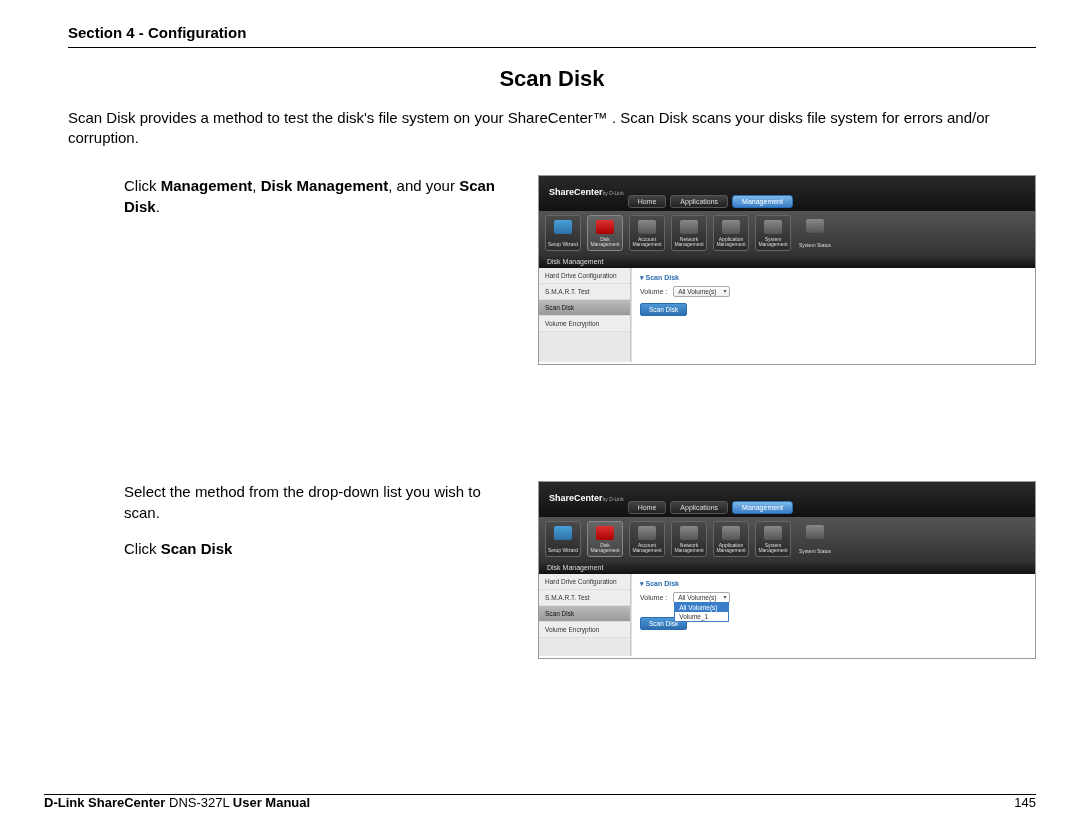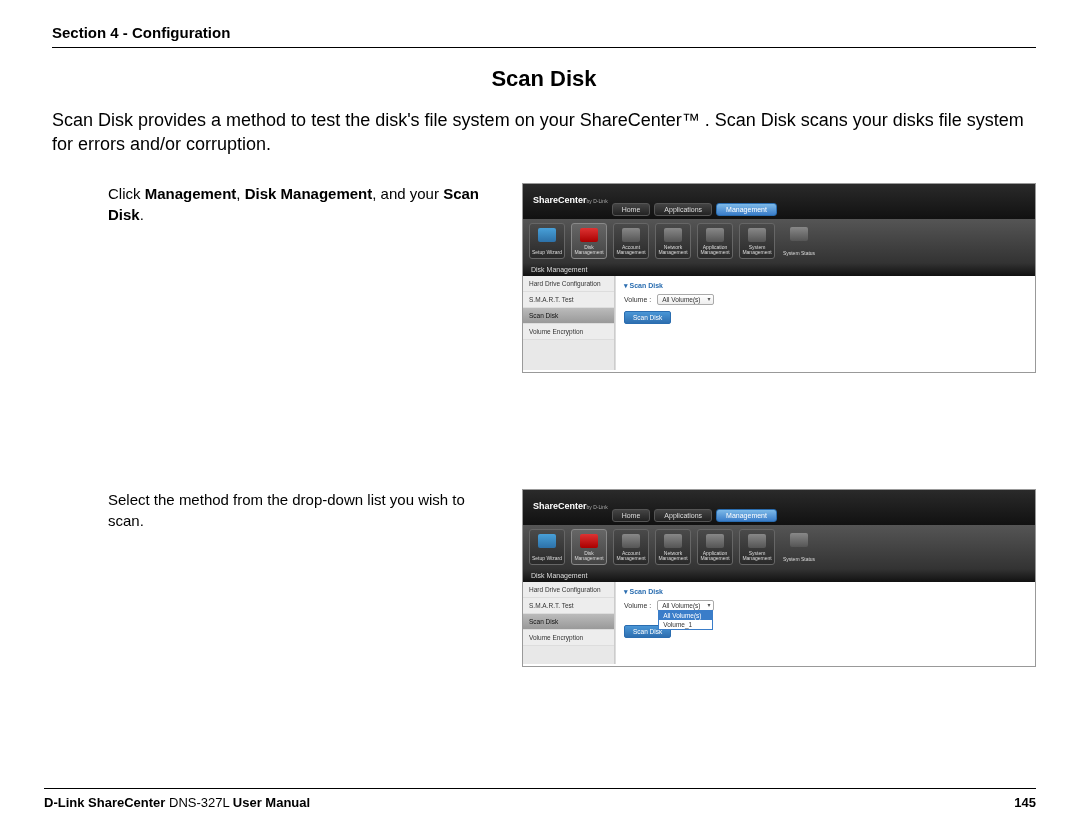--- a/index.html
+++ b/index.html
@@ -5,37 +5,37 @@
   * { box-sizing: border-box; margin: 0; padding: 0; }
   body {
     font-family: "Myriad Pro", "Segoe UI", Arial, sans-serif;
     color: #000;
     width: 1080px;
     height: 834px;
     position: relative;
     background: #fff;
   }
   .page {
-    padding: 24px 44px 0 52px;
+    padding: 24px 44px 0 68px;
   }
   .section-header {
     font-weight: 700;
     font-size: 15px;
     padding-bottom: 6px;
     border-bottom: 1.5px solid #000;
     margin-bottom: 18px;
   }
   .page-title {
     text-align: center;
     font-weight: 700;
     font-size: 22px;
     margin-bottom: 16px;
   }
   .intro {
-    font-size: 18px;
+    font-size: 15px;
     line-height: 1.35;
     margin-bottom: 26px;
   }
   .step-row {
     display: flex;
     align-items: flex-start;
     margin-bottom: 36px;
   }
   .step-text {
     flex: 0 0 470px;
@@ -114,25 +114,25 @@
   }
   .ss-dropdown-item { padding:1px 4px; color:#333;}
   .ss-dropdown-item.hl { background:#3a7dc9; color:#fff;}
   .ss-button {
     display:inline-block; border:1px solid #2a6db0; border-radius:2px;
     background:linear-gradient(#4a96d6,#2e6fb0); color:#fff; font-size:6.5px;
     padding:2px 8px;
   }
   .footer {
     position:absolute; bottom:24px; left:44px; right:44px;
-    border-top:1.5px solid #000; padding-top:6px;
+    border-top:1.5px solid #000; 
     display:flex; justify-content:space-between; font-size:13px;
   }
   .footer .left b { font-weight:700; }
-  .footer .right { font-weight:700; }
+  .footer .right { font-weight:400; }
 </style>
 </head>
 <body>
 
 <div class="page">
 
   <div class="section-header">Section 4 - Configuration</div>
 
   <div class="page-title">Scan Disk</div>
 
@@ -196,20 +196,23 @@
         </div>
       </div>
     </div>
   </div>
 
   <div style="height:80px"></div>
 
   <div class="step-row">
     <div class="step-text">
       <p>Select the method from the drop-down list you wish to scan.</p>
+      <p>
+        <span>Click </span><b>Scan Disk</b>
+      </p>
     </div>
 
     <div class="screenshot" style="height:178px">
       <div class="ss-top">
         <span class="ss-logo"><span>ShareCenter</span><span style="font-size:5px;font-weight:400;color:#aaa">by D-Link</span></span>
         <span class="ss-tab">Home</span>
         <span class="ss-tab">Applications</span>
         <span class="ss-tab active">Management</span>
         <span style="flex:1"></span>
       </div>

